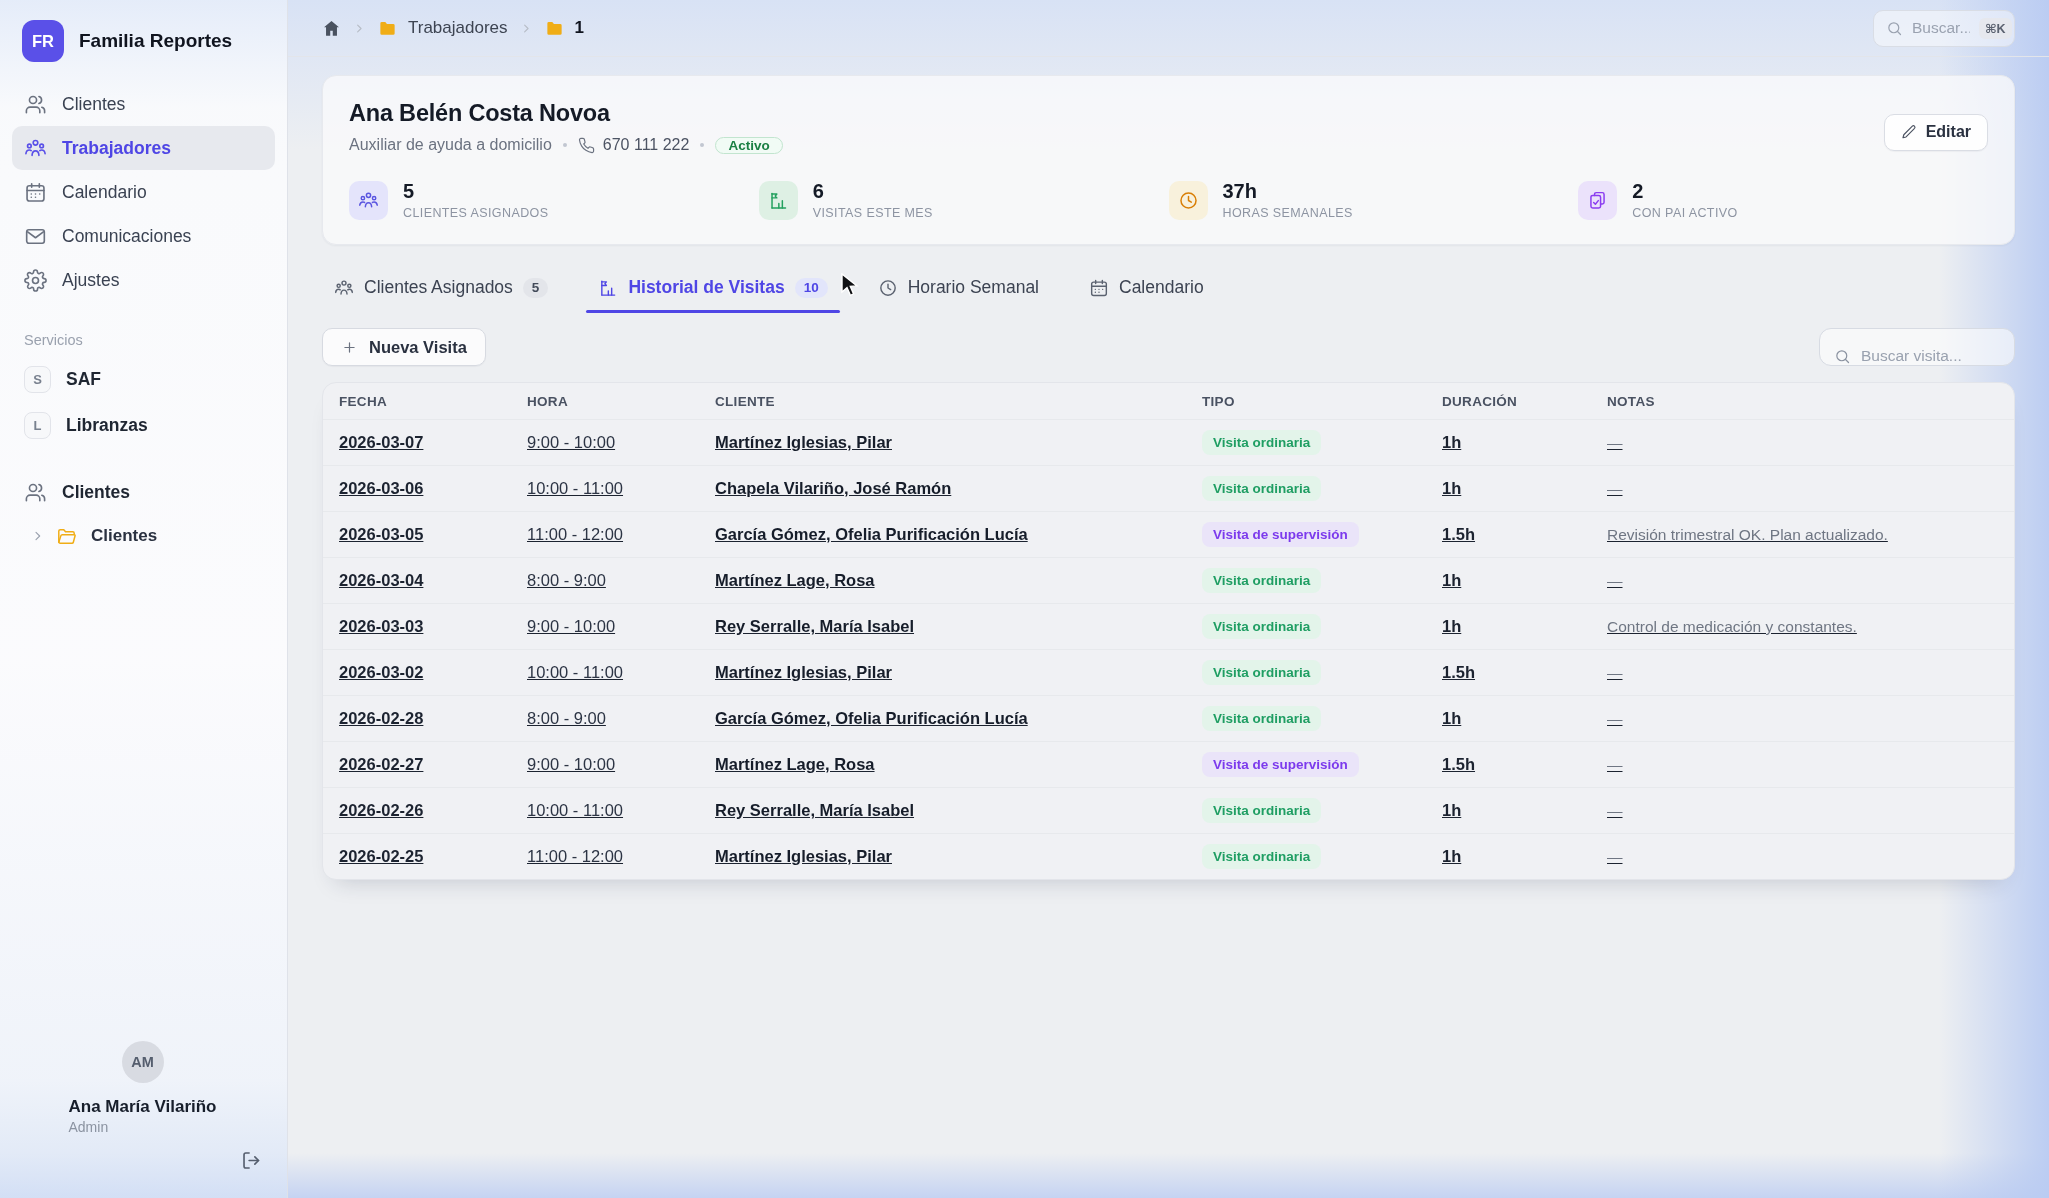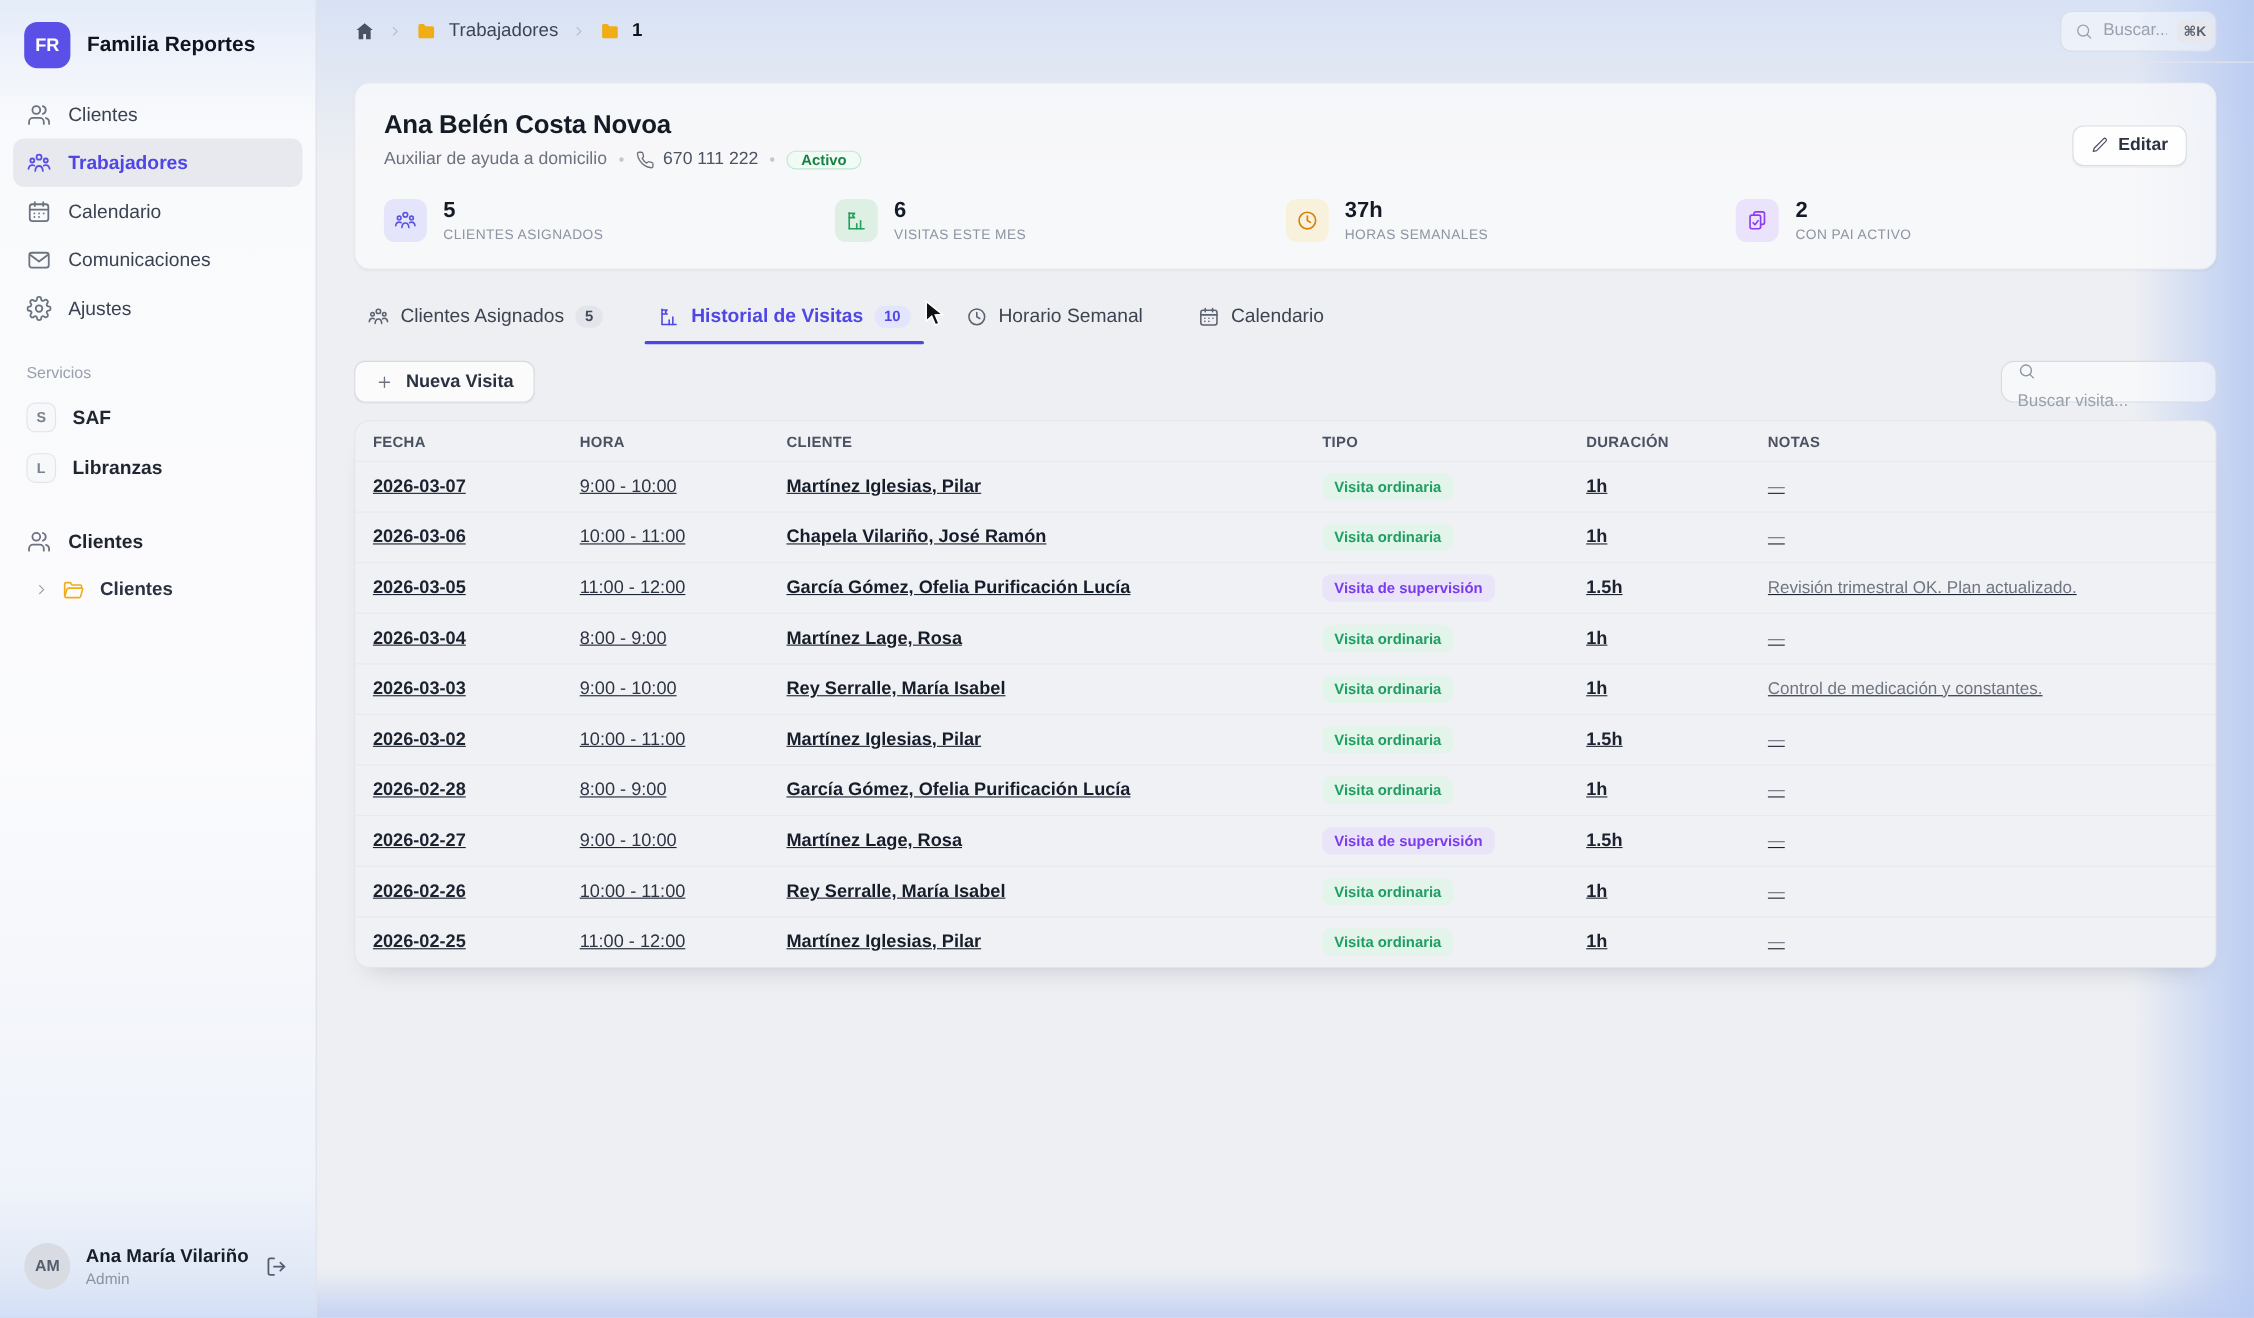--- a/index.html
+++ b/index.html
@@ -39,21 +39,21 @@
   .service-label { font-size:17.5px; font-weight:600; color:#1f2632; }
   .clients-block { margin-top:22px; }
   .group-header { display:flex; align-items:center; gap:15px; height:44px; padding:0 24px; cursor:pointer; }
   .group-header .ic { width:23px; height:23px; color:#6b7280; }
   .group-label { font-size:17.5px; font-weight:600; color:#1f2632; }
   .tree-item { display:flex; align-items:center; gap:10px; height:44px; padding:0 0 0 30px; cursor:pointer; }
   .tree-item .chev { width:16px; height:16px; color:#9aa1ae; }
   .tree-item .ic.folder { width:21px; height:21px; color:#f0ad16; }
   .tree-label { font-size:17px; font-weight:600; color:#2a3140; margin-left:4px; }
   .sidebar-user { position:absolute; left:0; right:0; bottom:0; padding:20px 24px 26px 22px;
-    display:flex; align-items:center; gap:14px; }
+    display:flex; align-items:center; gap:14px;flex-direction:column; }
   .avatar { width:42px; height:42px; border-radius:50%; background:#d8dbe2; color:#555e6e;
     font-size:14.5px; font-weight:700; display:flex; align-items:center; justify-content:center; }
   .user-name { font-size:17px; font-weight:700; color:#171e2b; line-height:1.15; }
   .user-role { font-size:14px; color:#8b93a1; margin-top:2px; }
   .logout { margin-left:auto; width:23px; height:23px; color:#555e6e; cursor:pointer; }
 
   
   .main { margin-left:288px; }
   .topbar { height:57px; display:flex; align-items:center; padding:0 34px;
     border-bottom:1px solid #e3e5ea; }
@@ -113,22 +113,22 @@
   .tab.active .tab-badge { background:#e2e5fb; color:#4f46e5; }
   .tab.active::after { content:""; position:absolute; left:0; right:0; bottom:0; height:3px;
     background:#4f46e5; border-radius:2px; }
 
   .toolbar { display:flex; align-items:center; margin-top:15px; }
   .new-visit-btn { display:flex; align-items:center; gap:11px; height:38px; padding:0 18px;
     border:1px solid #d7dae1; border-radius:10px; background:rgba(252,252,253,.9);
     font-size:16.5px; font-weight:600; color:#2a3140; cursor:pointer;
     box-shadow:0 1px 1px rgba(20,30,60,.04); }
   .new-visit-btn .ic { width:17px; height:17px; color:#6b7280; }
-  .visit-search { margin-left:auto; display:flex; align-items:flex-start; gap:10px; width:196px; height:38px;
-    padding:0 14px; border:1px solid #d7dbe3; border-radius:12px; background:rgba(255,255,255,.55);flex-direction:column; }
+  .visit-search { margin-left:auto; display:flex; align-items:flex-end; gap:10px; width:196px; height:38px;
+    padding:0 14px; border:1px solid #d7dbe3; border-radius:12px; background:rgba(255,255,255,.55); }
   .visit-search .ic { width:17px; height:17px; color:#8a92a0; }
   .visit-search input { border:none; background:none; outline:none; width:130px; font-size:15.5px;
     color:#4a5160; font-family:inherit; }
   .visit-search input::placeholder { color:#99a1af; }
 
   .table-card { margin-top:16px; background:#f0f1f4; border:1px solid #e3e5ea; border-radius:14px;
     overflow:hidden; box-shadow:0 14px 22px -14px rgba(30,40,70,.22); }
   .grid-cols { display:grid; grid-template-columns:188px 188px 487px 240px 165px 1fr;
     align-items:center; padding:0 16px; }
   .thead { height:36px; }

